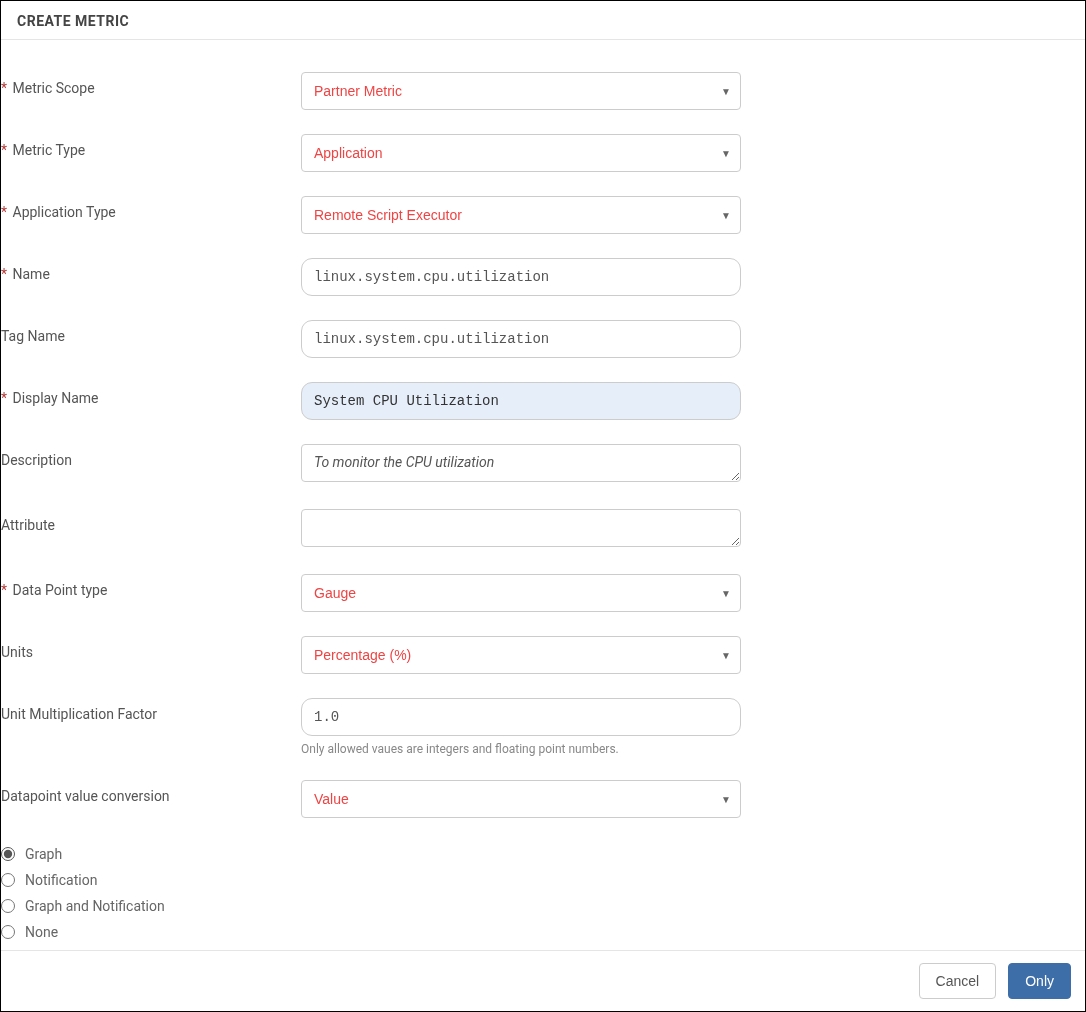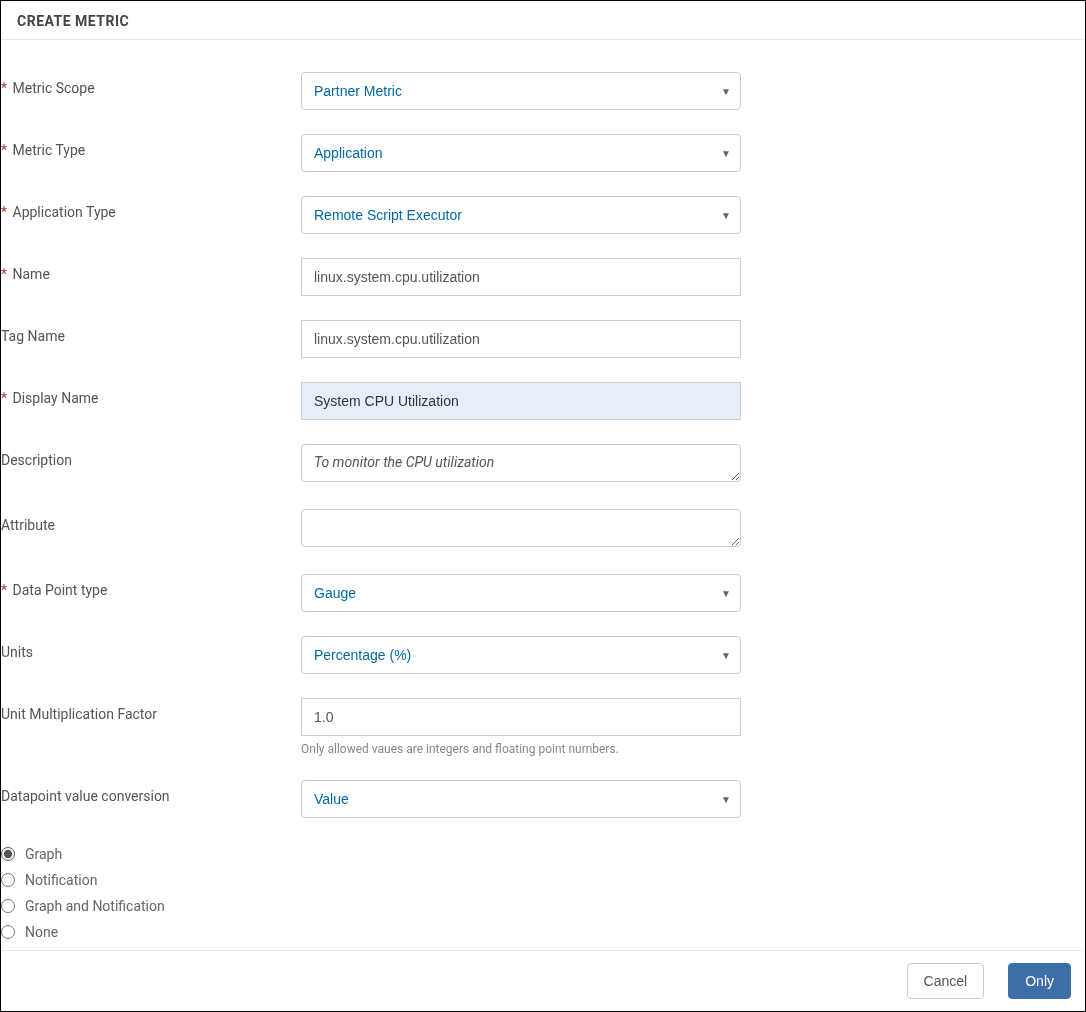--- a/index.html
+++ b/index.html
@@ -60,43 +60,44 @@
     width: 100%;
   }
   .select-wrap select {
     width: 100%;
     height: 38px;
     padding: 0 28px 0 12px;
     border: 1px solid #ccc;
     border-radius: 4px;
     background: #fff;
     font-size: 14px;
-    color: #0369a1;
+    color: #ef4444;
     appearance: none;
     -webkit-appearance: none;
     -moz-appearance: none;
   }
   .select-caret {
     position: absolute;
     right: 10px;
     top: 50%;
     transform: translateY(-50%);
     pointer-events: none;
     color: #666;
     font-size: 10px;
   }
   input[type=text] {
     width: 100%;
     height: 38px;
     padding: 0 12px;
     border: 1px solid #ccc;
-    border-radius: 0;
+    border-radius: 11px;
     font-size: 14px;
     color: #555;
     background: #fff;
+    font-family: Liberation Mono, monospace;
   }
   input[type=text].highlight {
     background: #e6eef9;
     color: #333;
   }
   textarea {
     width: 100%;
     height: 38px;
     padding: 8px 12px;
     border: 1px solid #ccc;
@@ -125,21 +126,21 @@
     margin: 0 10px 0 0;
     width: 14px;
     height: 14px;
     accent-color: #555;
   }
   .footer {
     border-top: 1px solid #e5e5e5;
     padding: 12px 14px;
     display: flex;
     justify-content: flex-end;
-    gap: 24px;
+    gap: 12px;
   }
   .btn {
     height: 36px;
     padding: 0 16px;
     border-radius: 4px;
     font-size: 14px;
     cursor: pointer;
     border: 1px solid #ccc;
     background: #fff;
     color: #555;

